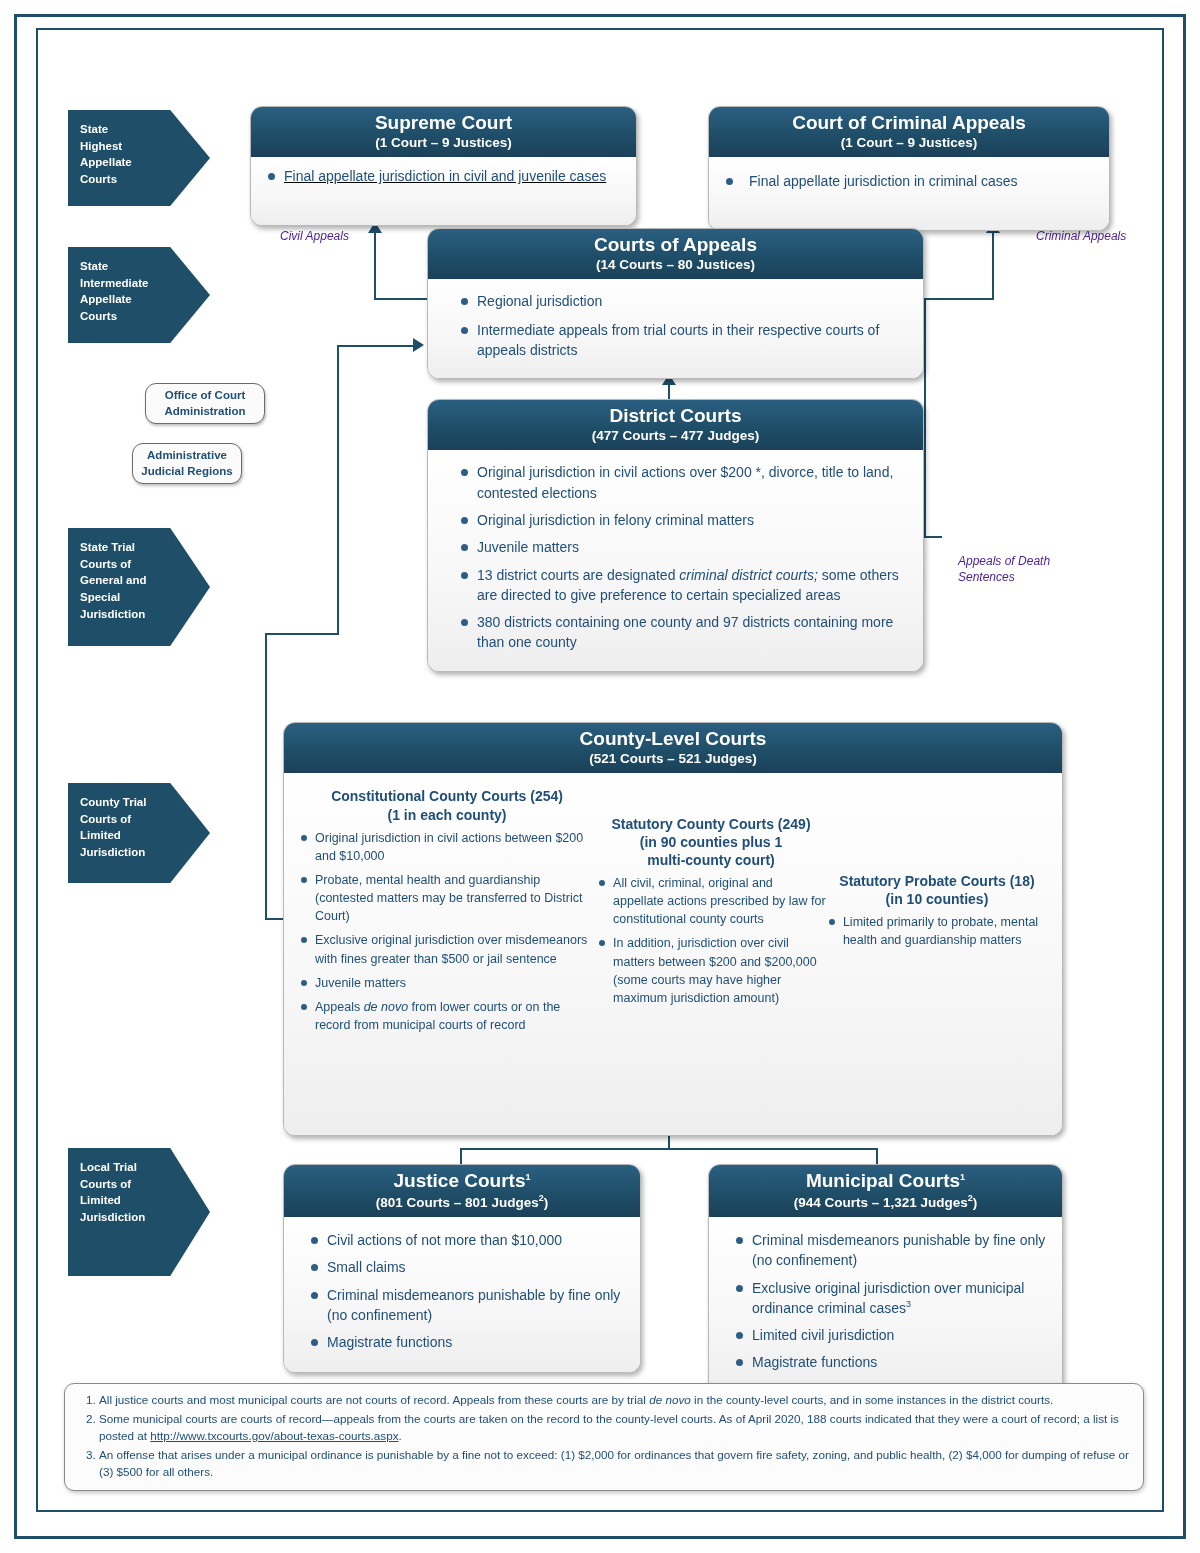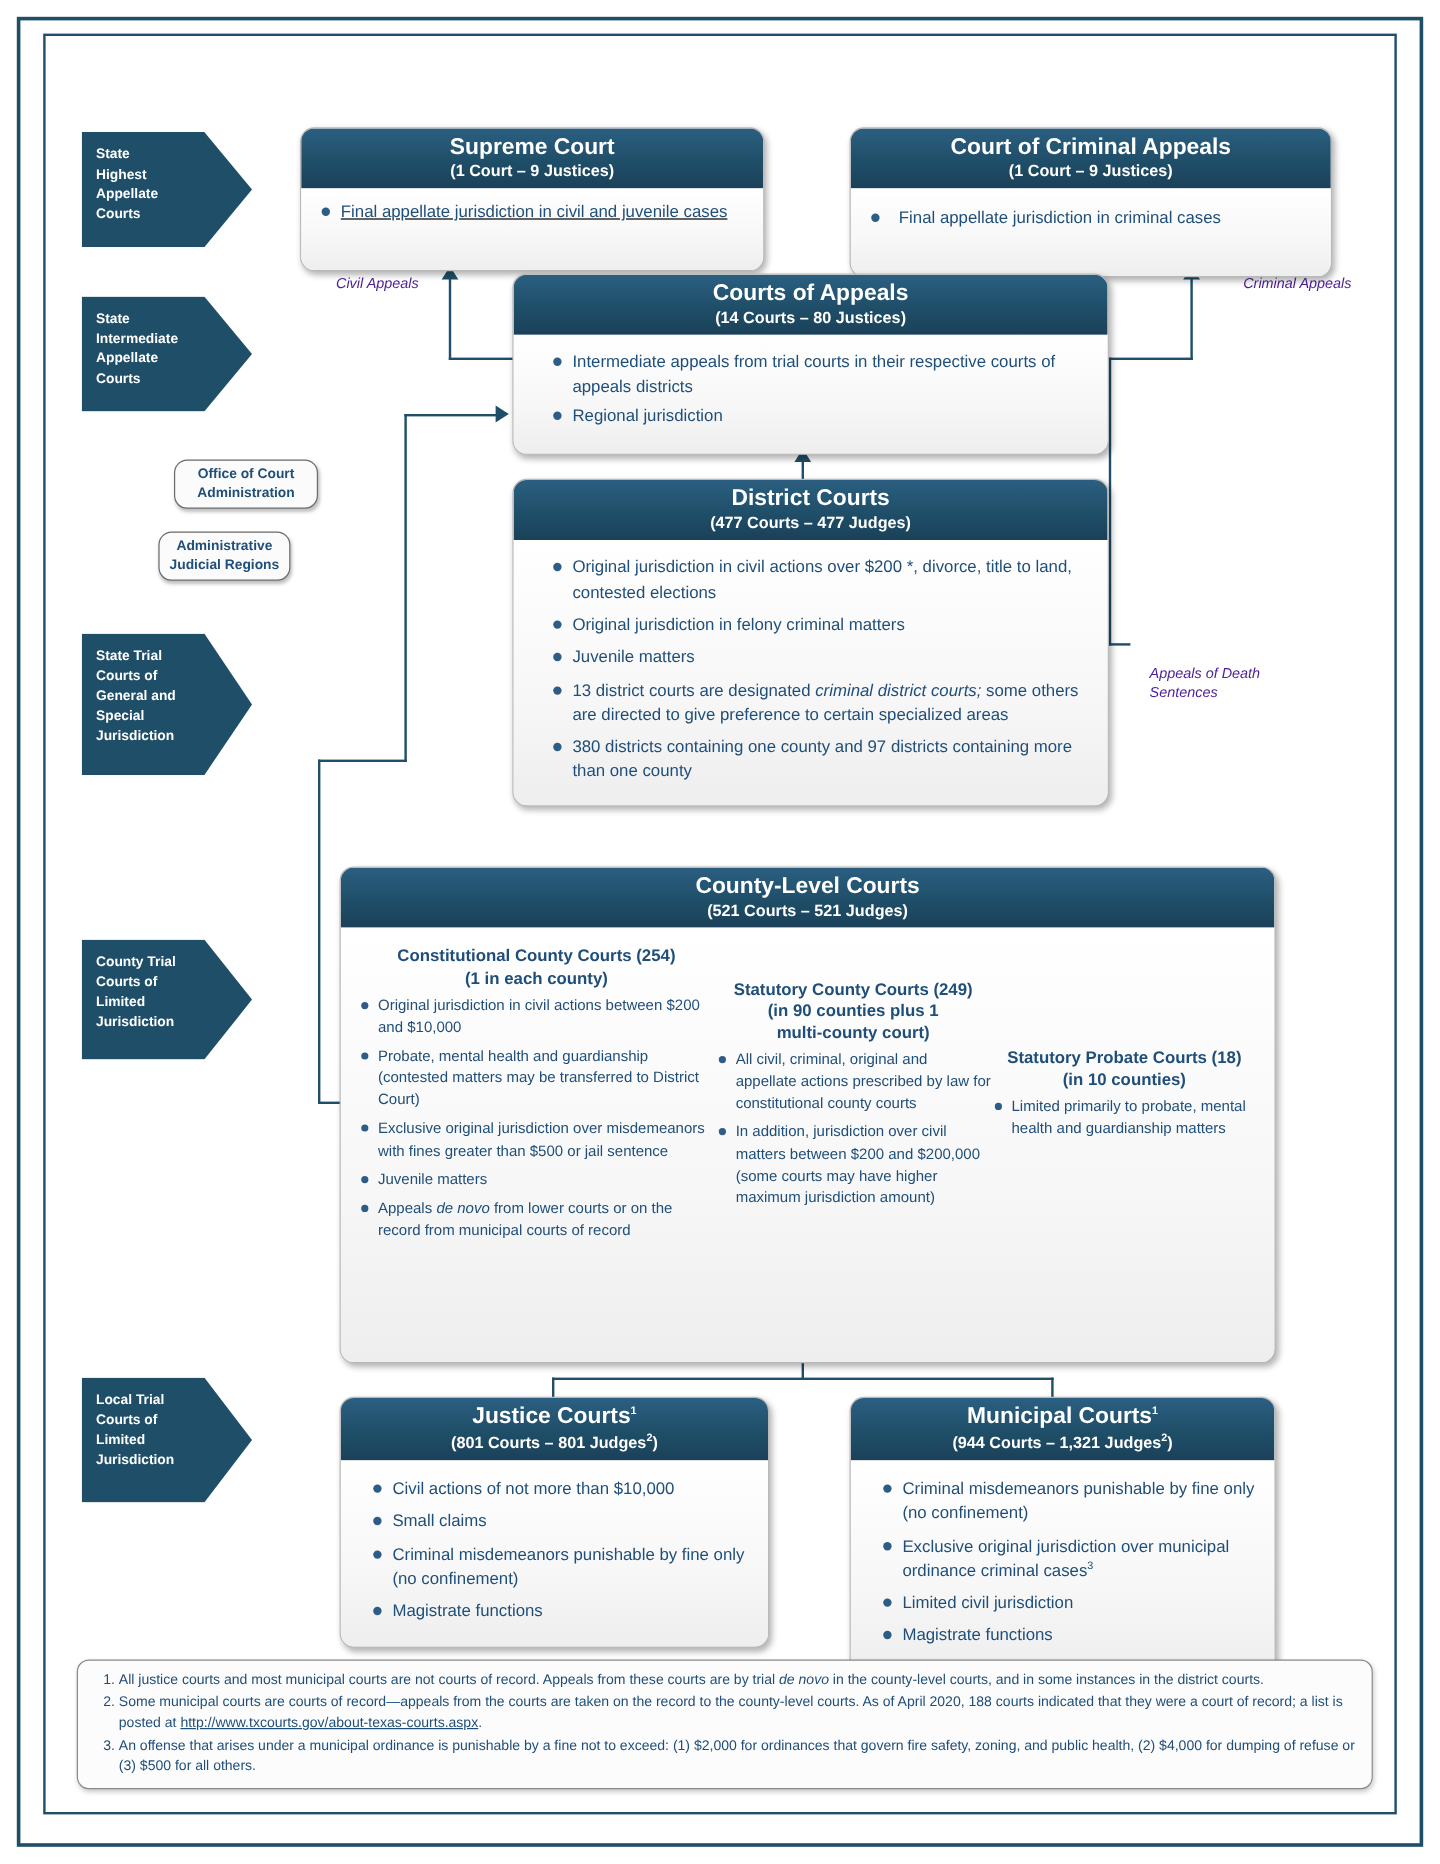--- a/index.html
+++ b/index.html
@@ -90,21 +90,21 @@
 General and
 Special
 Jurisdiction</span>
   </div>
   <div class="lbl" style="left:68px;top:783px;width:142px;height:100px;">
     <span style="white-space:pre-line;">County Trial
 Courts of
 Limited
 Jurisdiction</span>
   </div>
-  <div class="lbl" style="left:68px;top:1148px;width:142px;height:104px;">
+  <div class="lbl" style="left:68px;top:1148px;width:142px;height:128px;">
     <span style="white-space:pre-line;">Local Trial
 Courts of
 Limited
 Jurisdiction</span>
   </div>
 
   <div class="pill" style="left:145px;top:383px;width:120px;">
     <div>Office of Court</div>
     <div>Administration</div>
   </div>
@@ -170,22 +170,22 @@
     </div>
   </div>
 
   <div class="box" style="left:427px;top:228px;width:495px;">
     <div class="box-hd">
       <div class="hd-t">Courts of Appeals</div>
       <div class="hd-s">(14 Courts – 80 Justices)</div>
     </div>
     <div class="box-bd" style="padding:12px 18px 14px 30px;">
       <ul class="blist">
+        <li style="margin-bottom:8px;">Regional jurisdiction</li>
         <li>Intermediate appeals from trial courts in their respective courts of appeals districts</li>
-        <li style="margin-bottom:8px;">Regional jurisdiction</li>
       </ul>
     </div>
   </div>
 
   <div class="box" style="left:427px;top:399px;width:495px;">
     <div class="box-hd">
       <div class="hd-t">District Courts</div>
       <div class="hd-s">(477 Courts – 477 Judges)</div>
     </div>
     <div class="box-bd" style="padding:12px 18px 14px 30px;">

